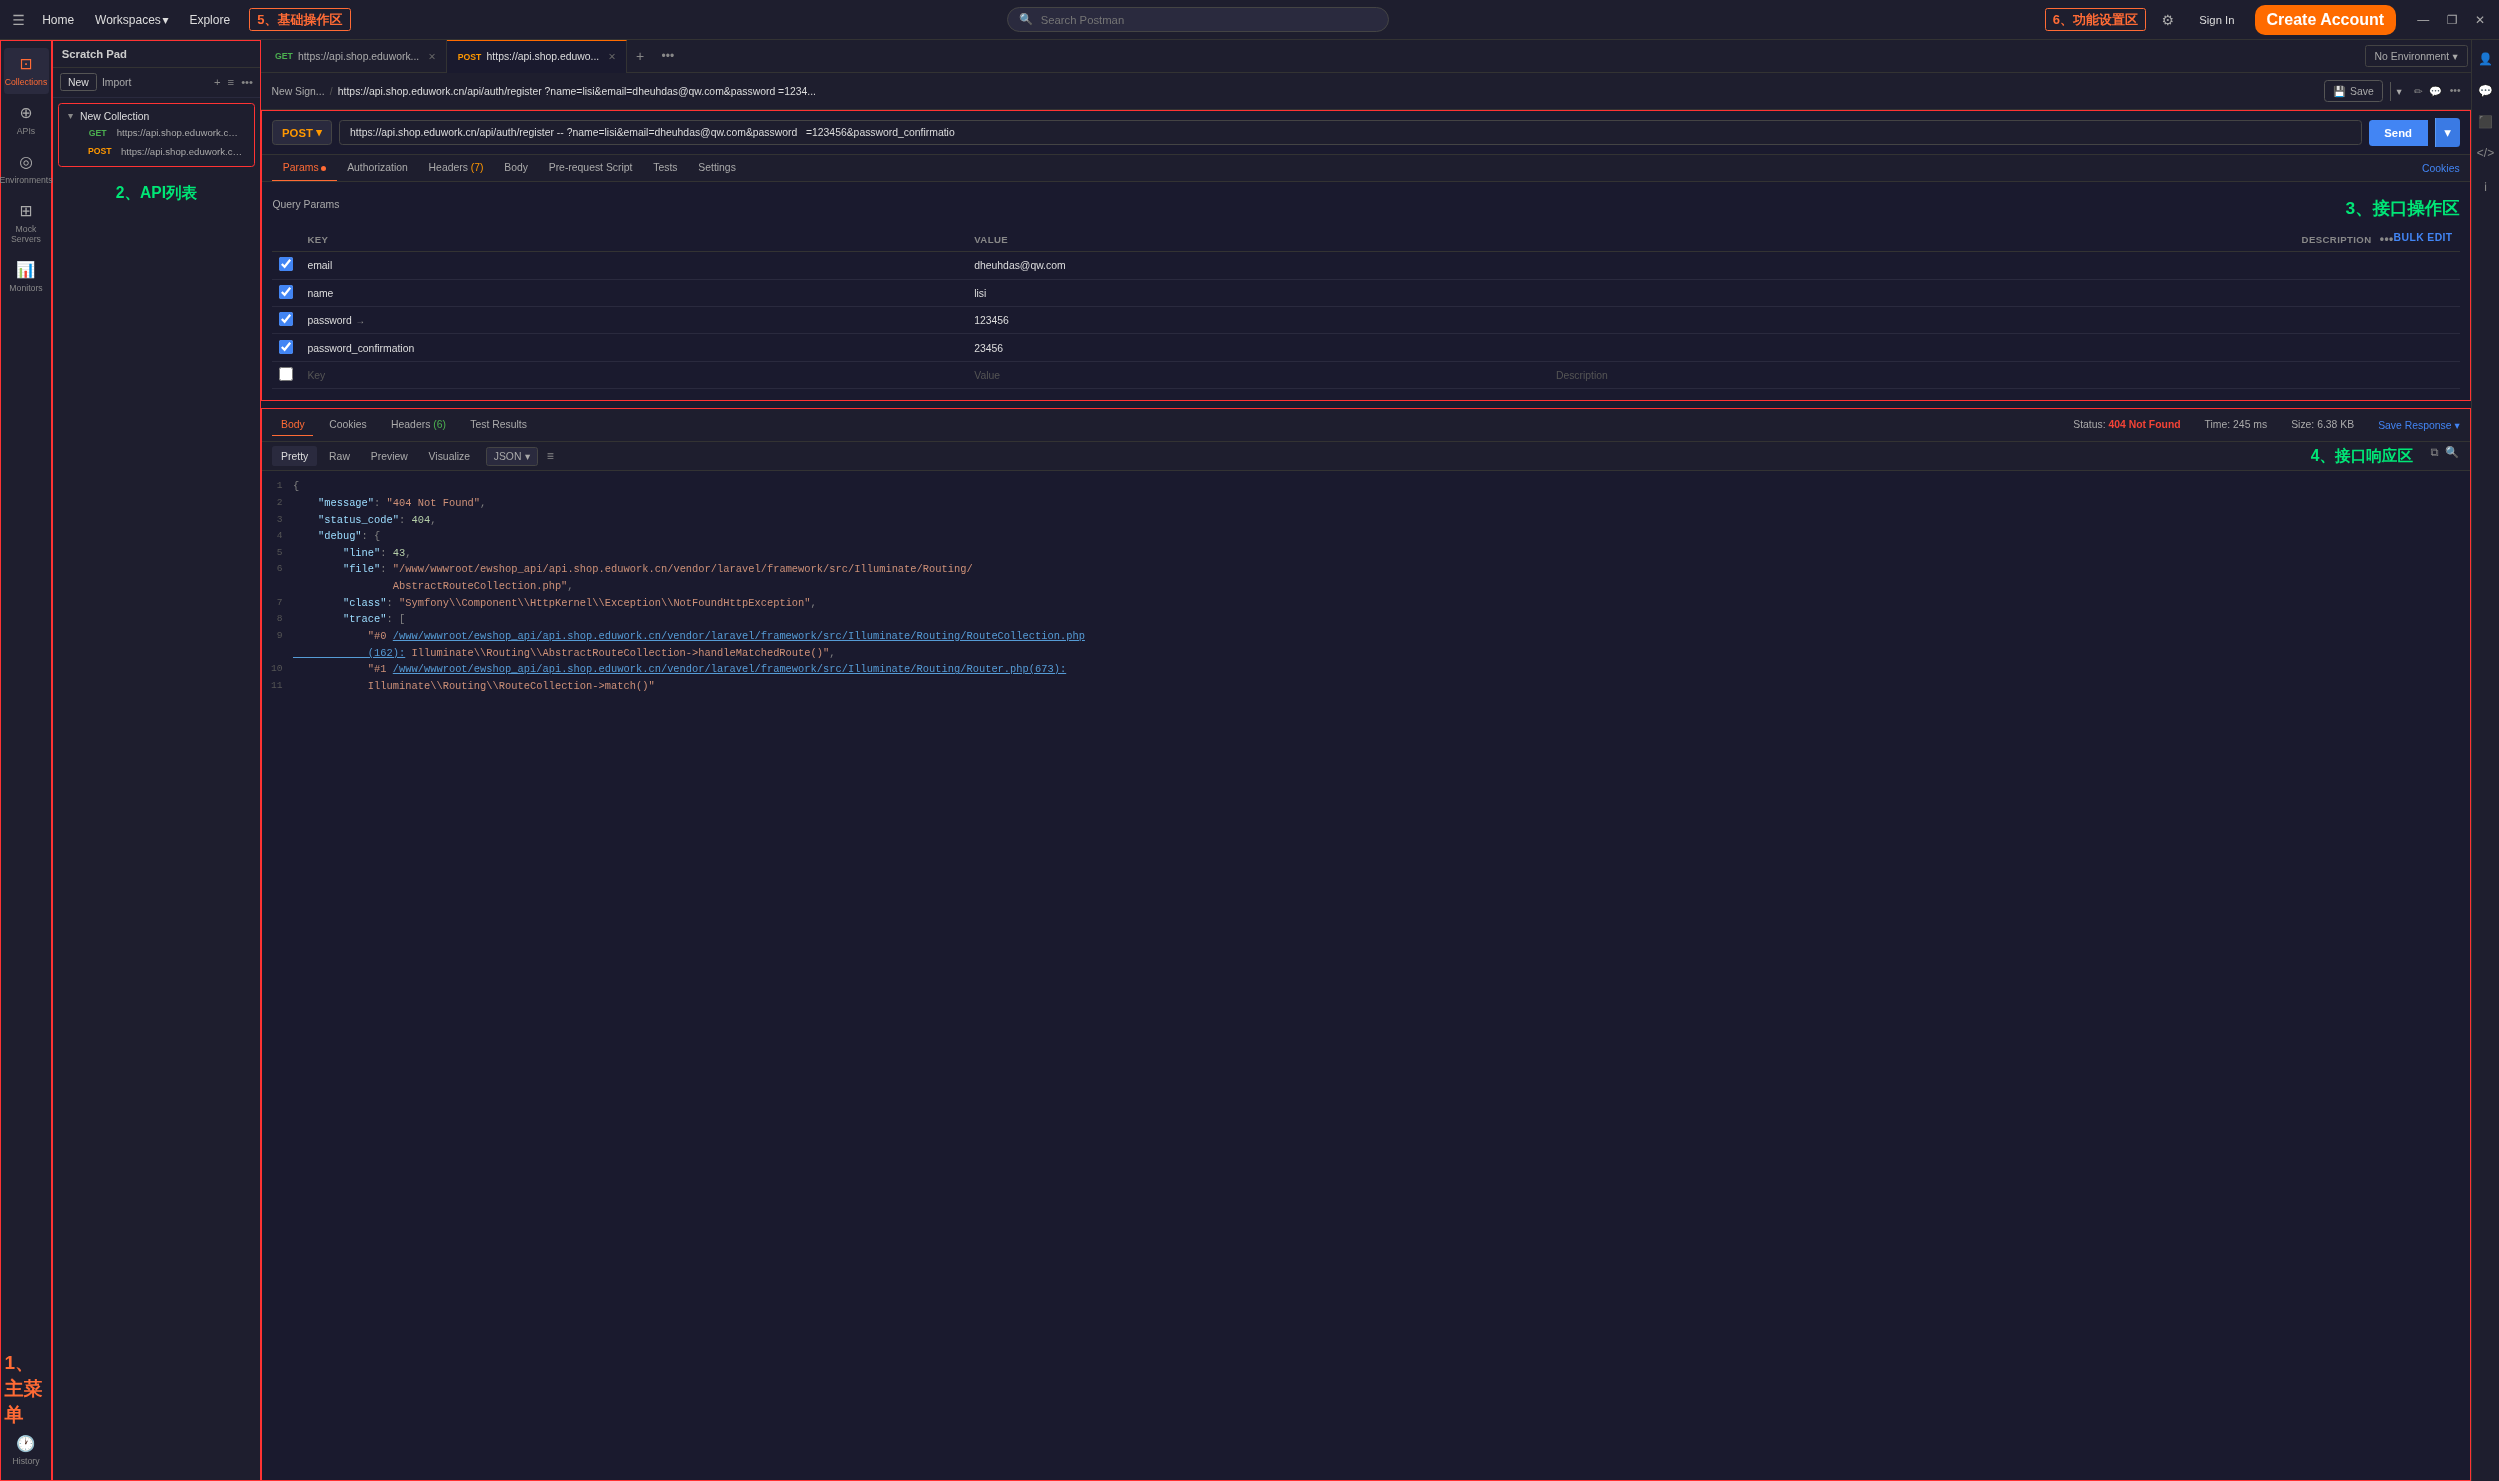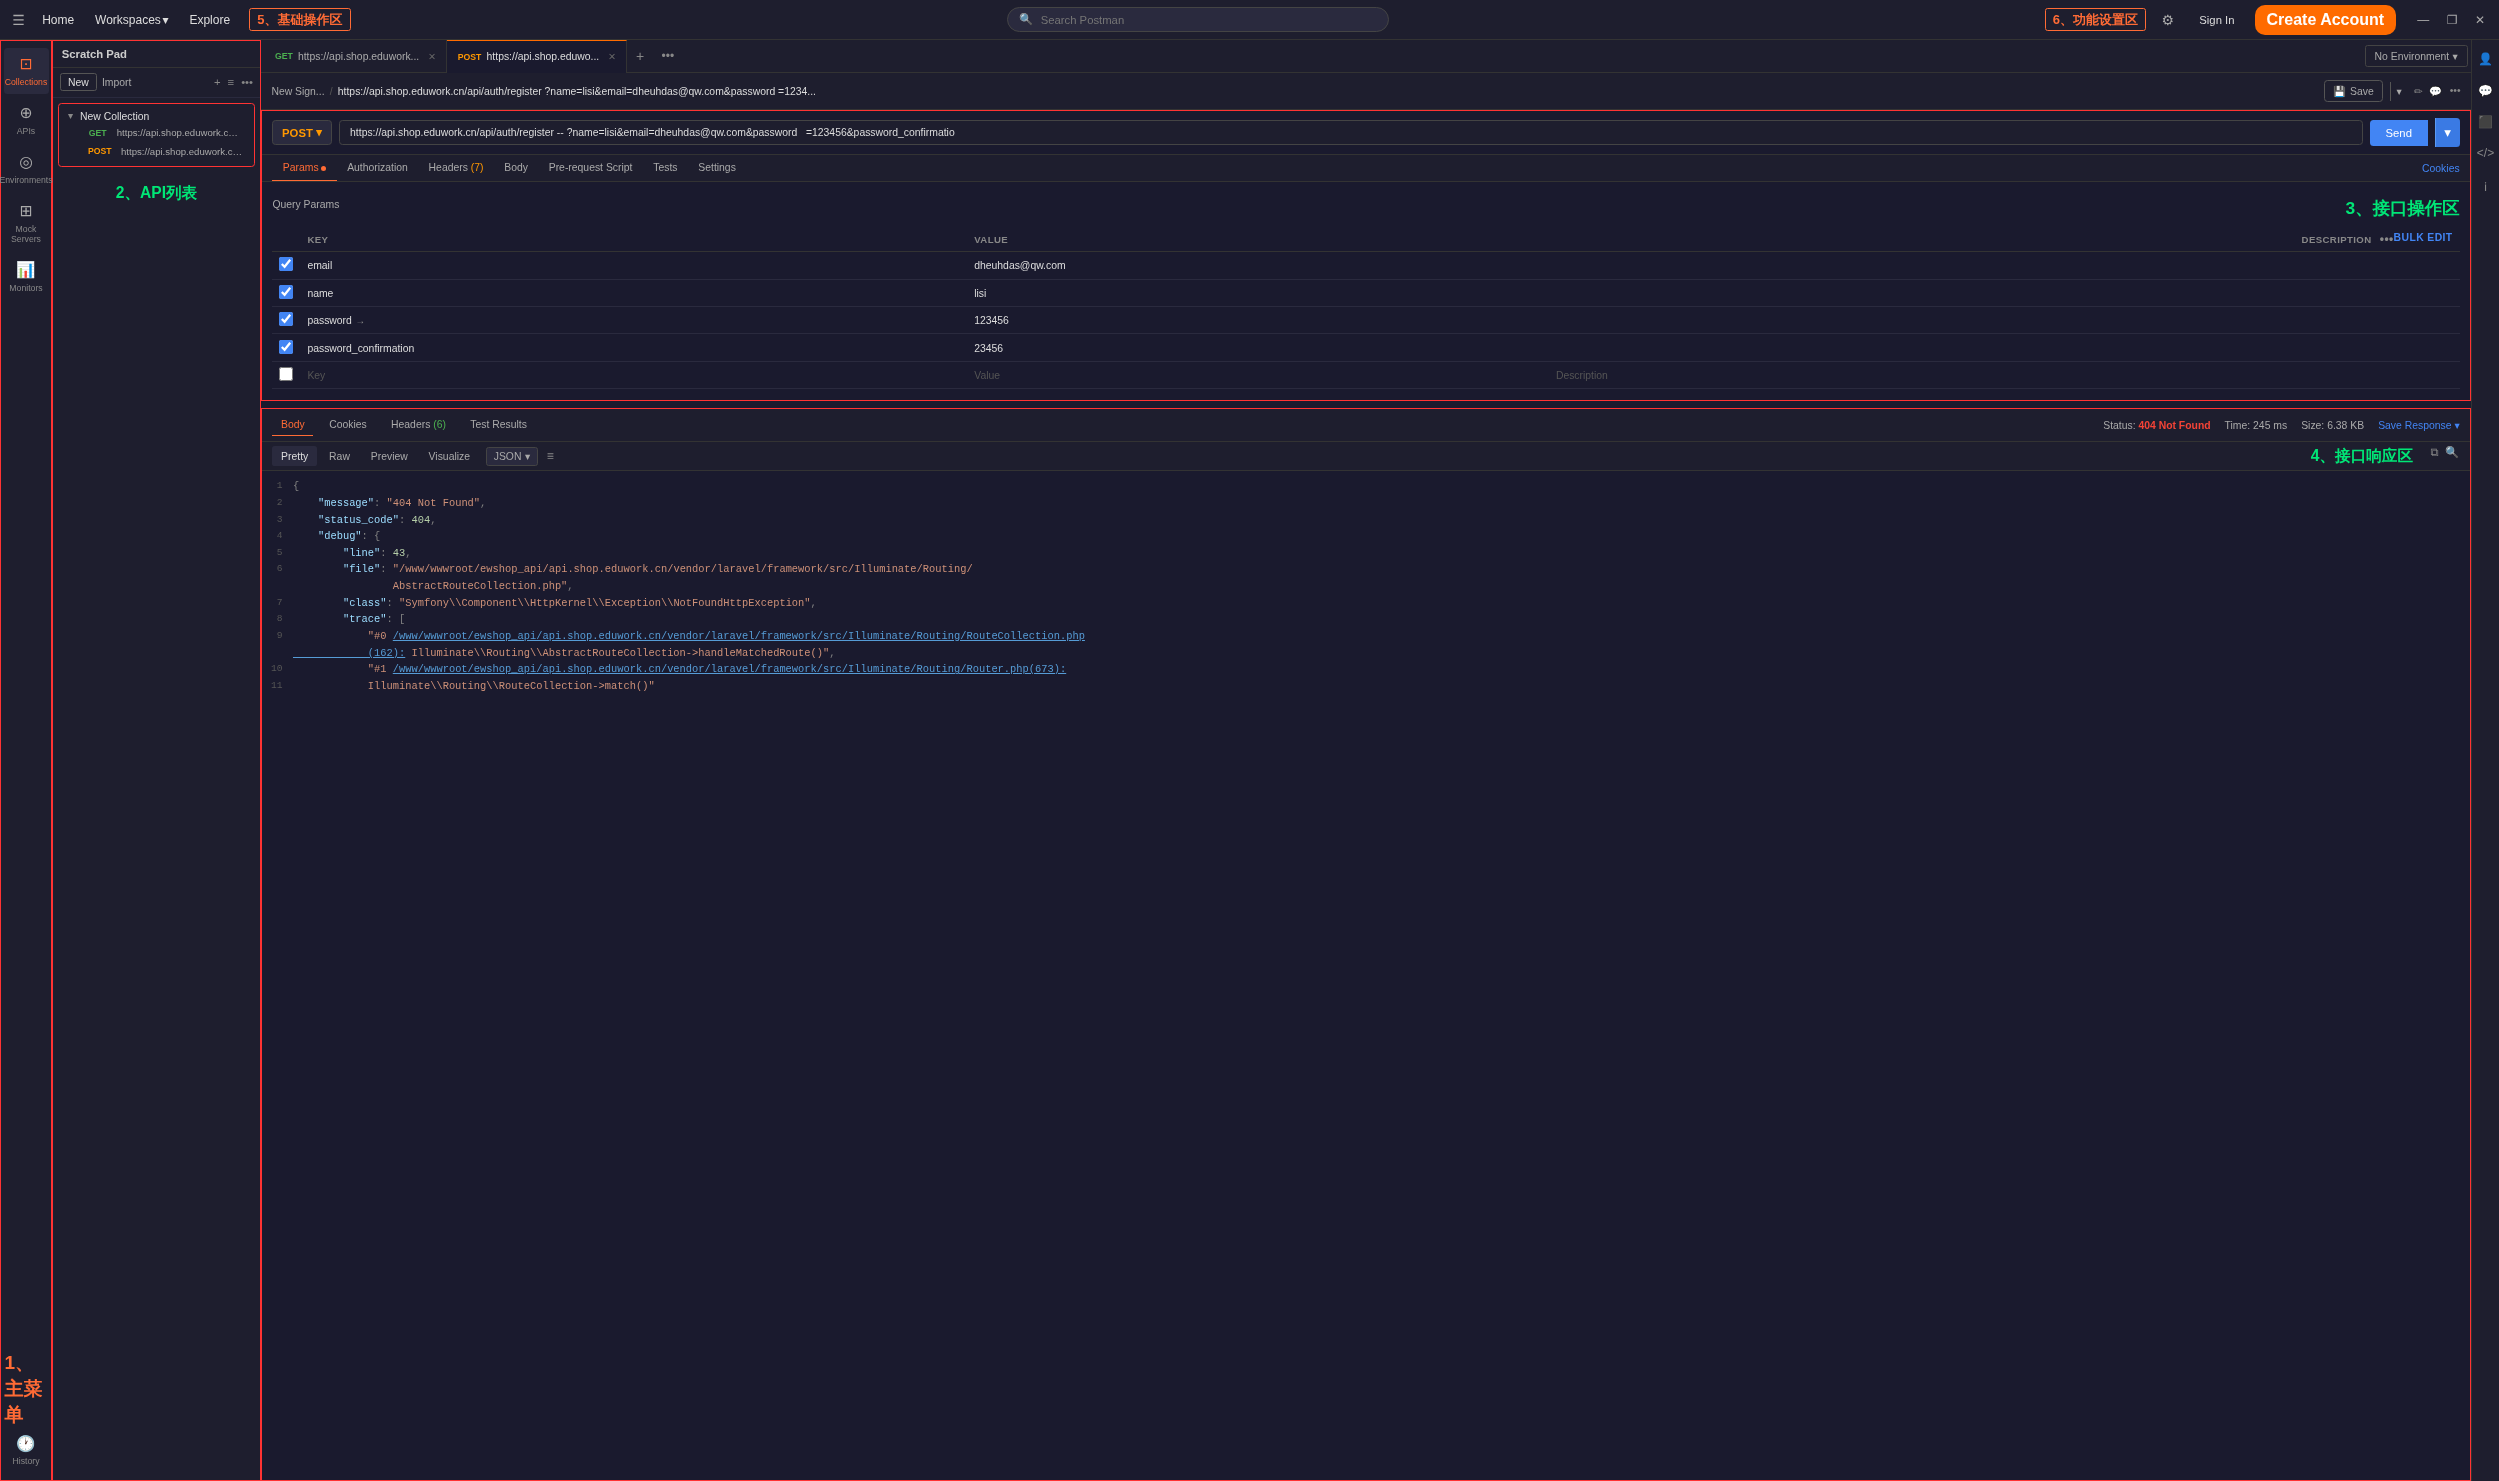--- a/index.html
+++ b/index.html
@@ -115,21 +115,21 @@
     .method-selector {
       display: flex; align-items: center; gap: 3.5px; background: #2a2a3e; border: 0.9px solid #444;
       border-radius: 3.5px; padding: 5.2px 8.7px; cursor: pointer; color: #ff9800; font-weight: bold; font-size: 11.3px;
     }
     .url-input {
       flex: 1; background: #1e1e2e; border: 0.9px solid #444; border-radius: 3.5px; padding: 6px 10.4px;
       color: #ddd; font-size: 10.4px; outline: none;
     }
     .send-btn {
       background: #4285f4; color: white; border: none; border-radius: 3.5px 0 0 3.5px; padding: 7px 15.6px;
-      cursor: pointer; font-size: 11.3px; font-weight: 400;
+      cursor: pointer; font-size: 11.3px; font-weight: 700;
     }
     .send-dropdown {
       background: #3a7ae4; color: white; border: none; border-radius: 0 3.5px 3.5px 0; padding: 7px 8.7px; cursor: pointer;
       border-left: 0.9px solid #5a9af4;
     }
 
     
     .req-tabs {
       display: flex; align-items: center; padding: 0 10.4px; border-bottom: 0.9px solid #333; background: #1e1e2e;
     }
@@ -162,21 +162,21 @@
     .region-label-3 { color: #00e676; font-size: 17.4px; font-weight: bold; text-align: center; padding: 3.5px 0; }
 
     
     .response-section { border: 1.7px solid #ff3333; margin: 7px 0 0; flex: 1; display: flex; flex-direction: column; overflow: hidden; }
     .response-header {
       display: flex; align-items: center; padding: 5.2px 10.4px; border-bottom: 0.9px solid #333; background: #1e1e2e; gap: 7px;
     }
     .resp-tab { padding: 5.2px 8.7px; cursor: pointer; font-size: 10.4px; color: #aaa; border-bottom: 1.7px solid transparent; }
     .resp-tab.active { color: #ff6b35; border-bottom: 1.7px solid #ff6b35; }
     .resp-tab .cnt { color: #4caf50; }
-    .status-info { margin-left: auto; display: flex; align-items: flex-end; gap: 14px; font-size: 10.4px; color: #aaa; }
+    .status-info { margin-left: auto; display: flex; align-items: center; gap: 24px; font-size: 10.4px; color: #aaa; }
     .status-badge { color: #f44336; font-weight: bold; }
     .save-response-btn { color: #4285f4; font-size: 10.4px; cursor: pointer; }
 
     
     .response-body-tabs {
       display: flex; align-items: center; padding: 3.5px 10.4px; border-bottom: 0.9px solid #333; background: #1e1e2e; gap: 3.5px;
     }
     .resp-body-tab { padding: 4.3px 8.7px; cursor: pointer; font-size: 10.4px; color: #aaa; border-radius: 2.6px; }
     .resp-body-tab.active { background: #2a2a3e; color: #ddd; }
     .json-selector {

